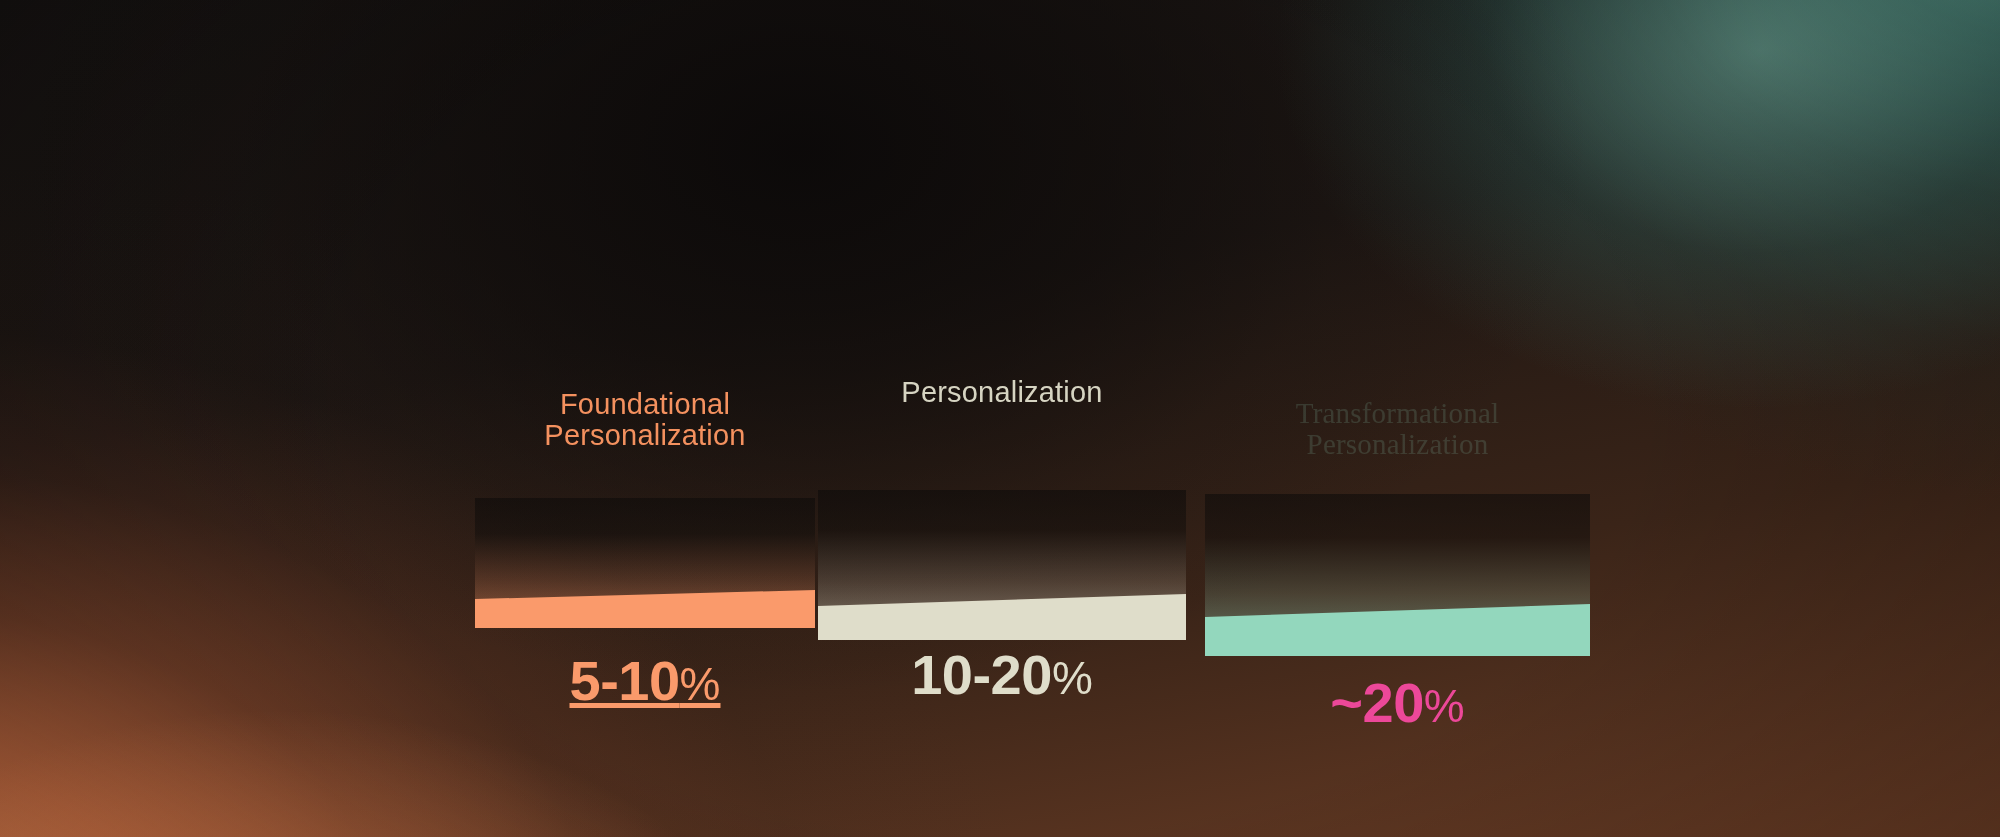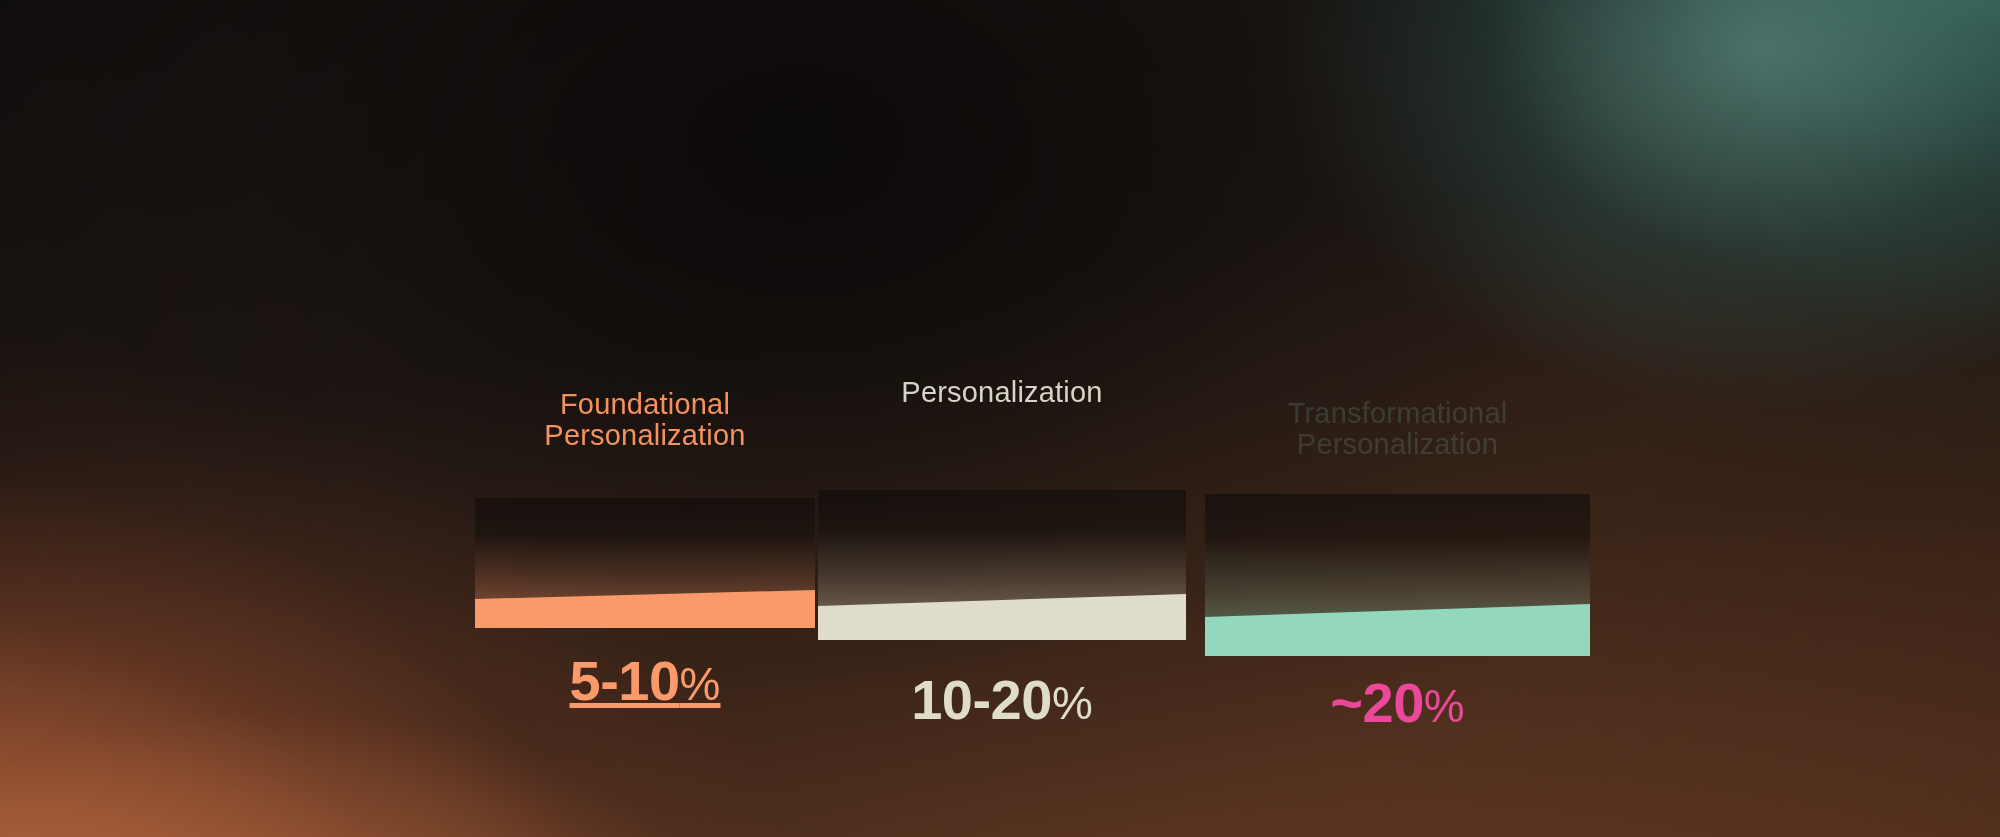--- a/index.html
+++ b/index.html
@@ -143,24 +143,24 @@
   #panel-0 .panel-card { height:105px; }
   #panel-1 .panel-card { height:118px; }
   #panel-2 .panel-card { height:128px; }
 
   #panel-0 .wedge { top:92px;  height:38px; }
   #panel-1 .wedge { top:104px; height:46px; }
   #panel-2 .wedge { top:110px; height:52px; }
 
   #panel-0 .cat-label { top:-109px; }
   #panel-1 .cat-label { top:-113px; }
-  #panel-2 .cat-label { top:-96px;  }
+  #panel-2 .cat-label { top:-96px;font-family:Liberation Serif, serif;  }
 
   #panel-0 .val-label { top:150px;text-decoration:underline; }
-  #panel-1 .val-label { top:177px; }
+  #panel-1 .val-label { top:152px; }
   #panel-2 .val-label { top:176px; }
 </style>
 </head>
 <body>
 
 <div id="stage">
 
   <div class="bg-layer bg-base"></div>
   <div class="bg-layer bg-orange"></div>
   <div class="bg-layer bg-orange2"></div>

